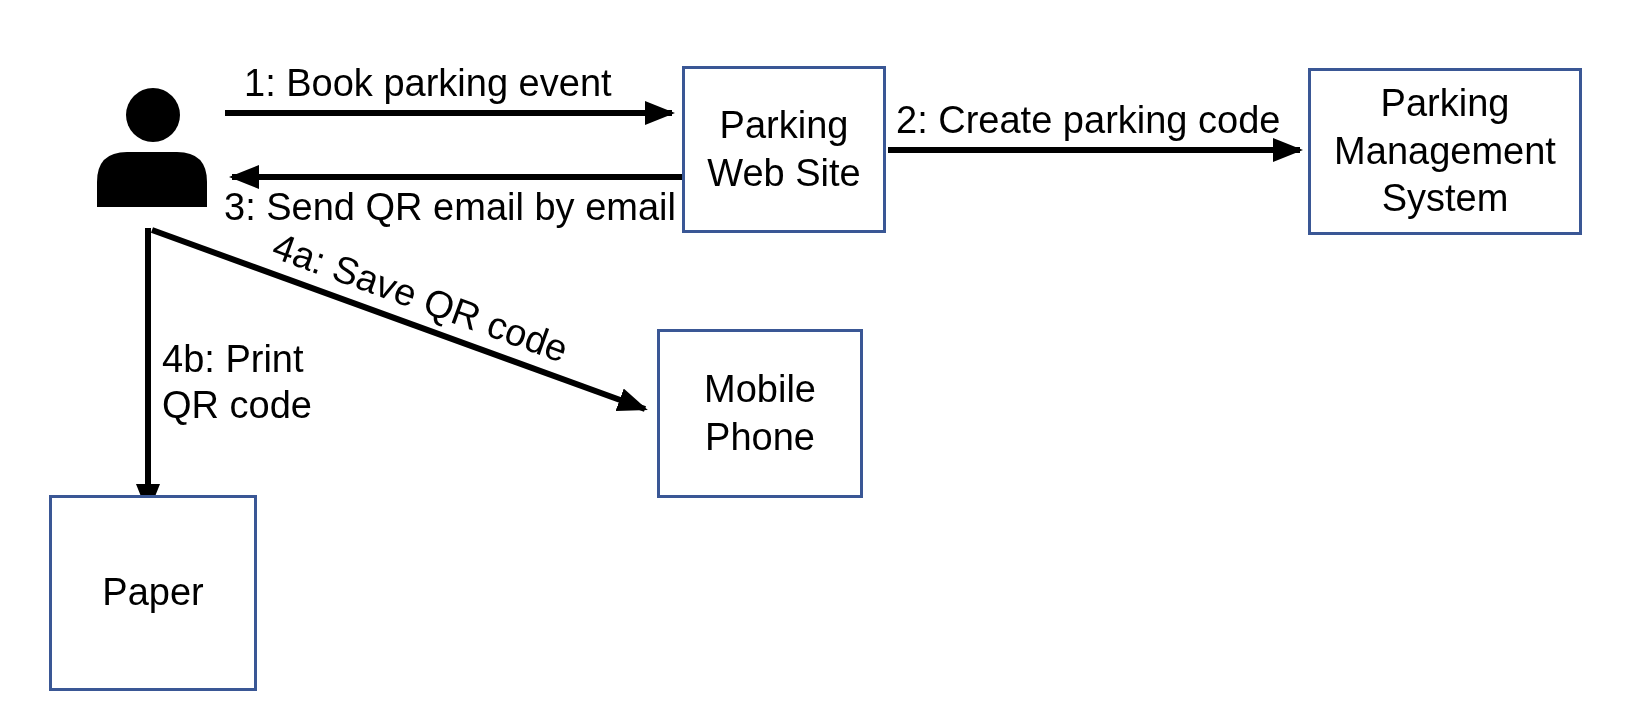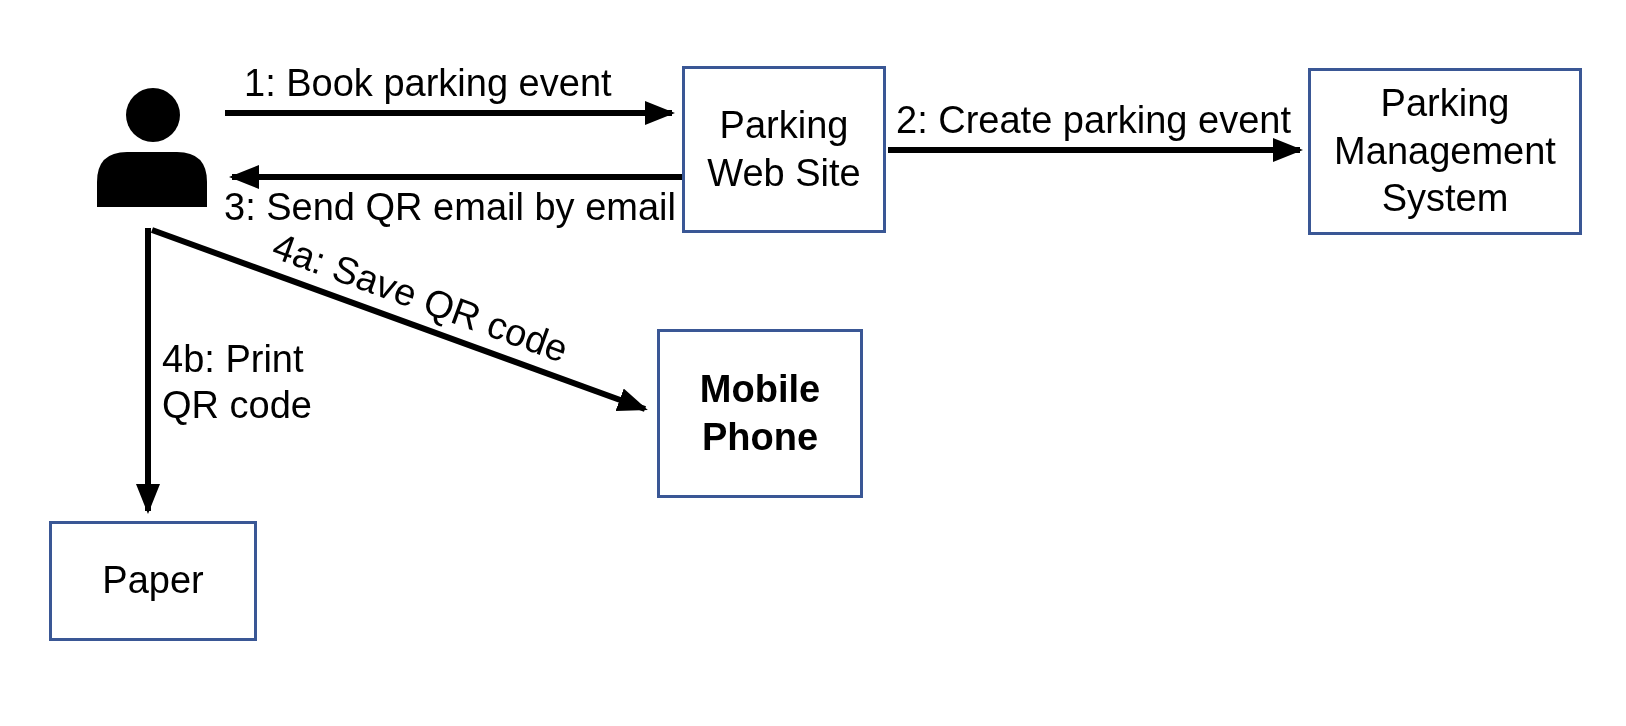--- a/index.html
+++ b/index.html
@@ -31,22 +31,22 @@
     align-items: center;
     justify-content: center;
     text-align: center;
     font-size: 38px;
     line-height: 1.26;
     white-space: pre-line;
     box-sizing: border-box;
   }
   .node--web-site   { left: 682px;  top: 66px;  width: 204px; height: 167px; }
   .node--pms        { left: 1308px; top: 68px;  width: 274px; height: 167px; }
-  .node--mobile     { left: 657px;  top: 329px; width: 206px; height: 169px; font-weight: bold; }
-  .node--paper      { left: 49px;   top: 521px; width: 208px; height: 120px; }
+  .node--mobile     { left: 657px;  top: 329px; width: 206px; height: 169px; }
+  .node--paper      { left: 49px;   top: 495px; width: 208px; height: 196px; }
 
   .msg-label {
     position: absolute;
     font-size: 38px;
     line-height: 1.22;
     white-space: pre-line;
   }
   .msg-label--1  { left: 244px; top: 60px; }
   .msg-label--2  { left: 896px; top: 97px; }
   .msg-label--3  { left: 224px; top: 184px; }
@@ -94,21 +94,21 @@
 Management
 System</div>
 
   <div class="node node--mobile">Mobile
 Phone</div>
 
   <div class="node node--paper">Paper</div>
 
   <div class="msg-label msg-label--1">1: Book parking event</div>
 
-  <div class="msg-label msg-label--2">2: Create parking event</div>
+  <div class="msg-label msg-label--2">2: Create parking code</div>
 
   <div class="msg-label msg-label--3">3: Send QR email by email</div>
 
   <div class="msg-label msg-label--4a">4a: Save QR code</div>
 
   <div class="msg-label msg-label--4b">4b: Print
 QR code</div>
 
 </div>
 

